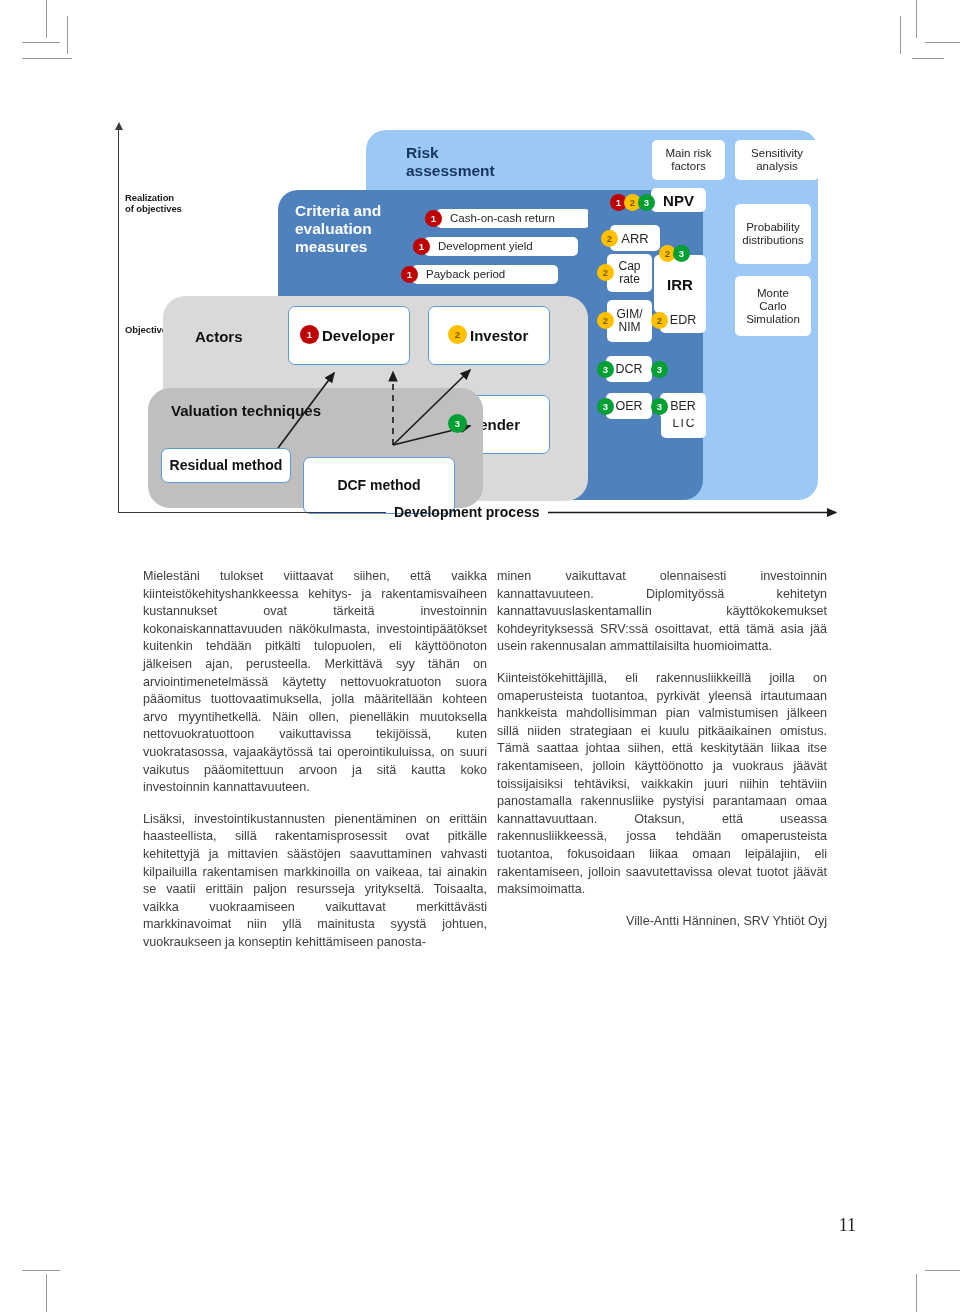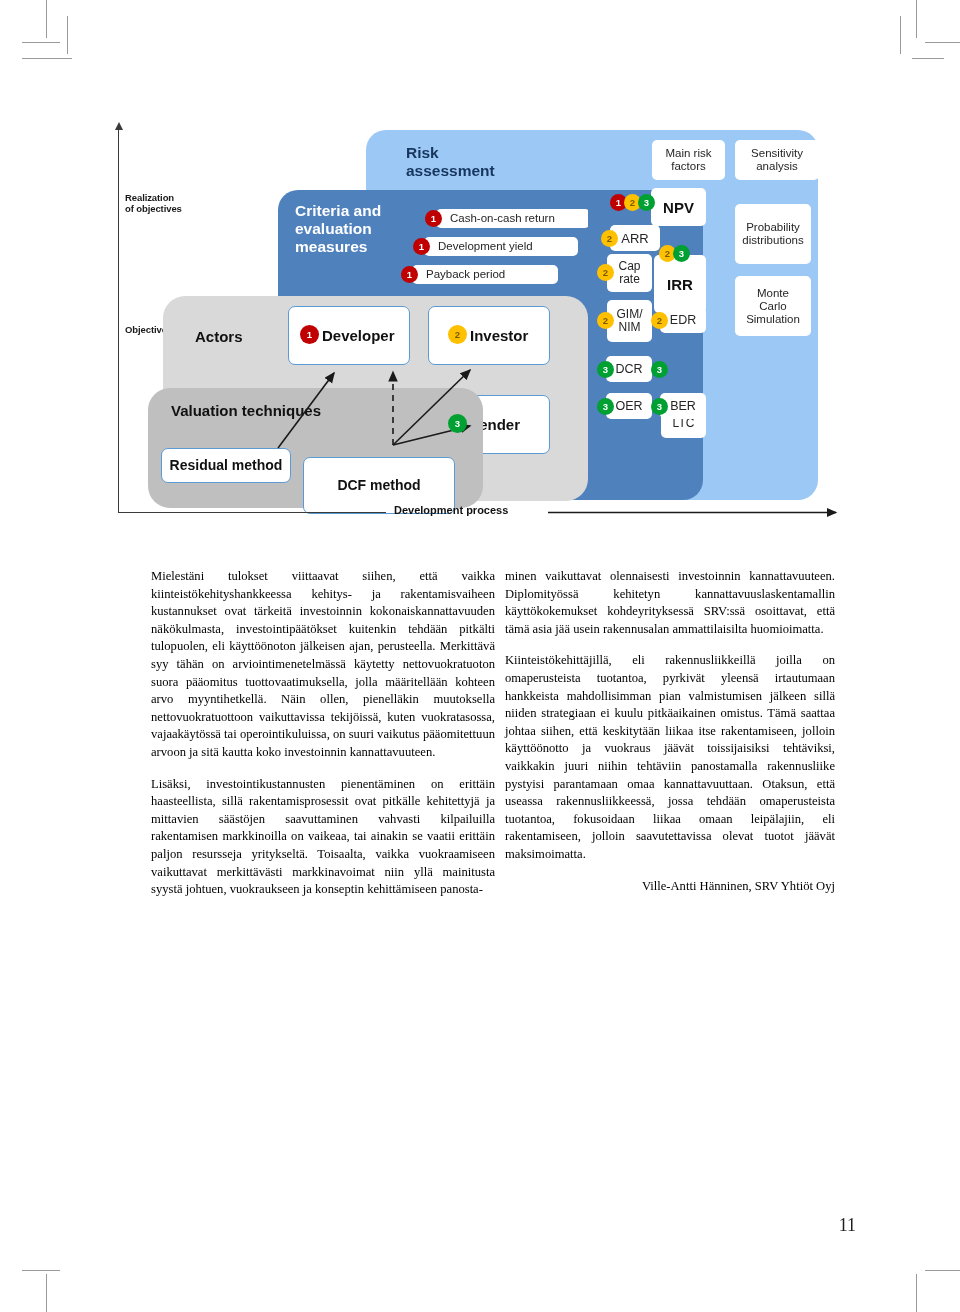--- a/index.html
+++ b/index.html
@@ -27,24 +27,24 @@
         font-size:11.5px;color:#262626;text-align:center;line-height:13px;}
   .wbox.outlined{border:1.4px solid #5b9bd5;border-radius:7px;}
   .wbox.bold{font-weight:bold;font-size:14px;color:#111;}
   .wbox.big{font-size:15px;font-weight:bold;color:#111;}
   .badge{position:absolute;width:17px;height:17px;border-radius:50%;color:#fff;font-size:9.5px;
          font-weight:bold;display:flex;align-items:center;justify-content:center;z-index:6;}
   .b1{background:#c00000;}
   .b2{background:#ffc000;color:#7a5a00;}
   .b3{background:#00a033;}
   .actor-label{position:absolute;font-size:15px;font-weight:bold;color:#111;}
-  .proc-label{position:absolute;font-size:11px;font-weight:bold;color:#111;text-align:right;}
+  .proc-label{position:absolute;font-size:14px;font-weight:bold;color:#111;text-align:right;}
   
-  .col{position:absolute;font-size:12.6px;line-height:17.6px;color:#000000;
-       text-align:justify;text-justify:inter-word;font-family:Liberation Serif, serif;margin-left:8px;}
+  .col{position:absolute;font-size:12.6px;line-height:17.6px;color:#404040;
+       text-align:justify;text-justify:inter-word;font-family:Liberation Sans, sans-serif;}
   .col p{margin:0 0 14px 0;}
   .col p:last-child{margin-bottom:0;}
   .signature{margin-top:6px;}
   .folio{position:absolute;right:104px;bottom:76px;font-size:18px;color:#231f20;font-family:"Liberation Serif", serif;}
 </style>
 </head>
 <body>
 
 <div class="crop" style="left:46px;top:0;width:1px;height:38px;"></div>
 <div class="crop" style="left:67px;top:16px;width:1px;height:38px;"></div>
@@ -117,21 +117,21 @@
 
   <div class="badge b1" style="left:492px;top:86px;">
       <span>1</span>
     </div>
   <div class="badge b2" style="left:506px;top:86px;">
       <span>2</span>
     </div>
   <div class="badge b3" style="left:520px;top:86px;">
       <span>3</span>
     </div>
-  <div class="wbox big" style="left:533px;top:80px;width:55px;height:38px;">NPV</div>
+  <div class="wbox big" style="left:533px;top:80px;width:55px;height:24px;">NPV</div>
 
   <div class="badge b2" style="left:483px;top:122px;">
       <span>2</span>
     </div>
   <div class="wbox" style="left:492px;top:117px;width:50px;height:26px;font-size:13px;">ARR</div>
 
   <div class="badge b2" style="left:541px;top:137px;">
       <span>2</span>
     </div>
   <div class="badge b3" style="left:555px;top:137px;">

